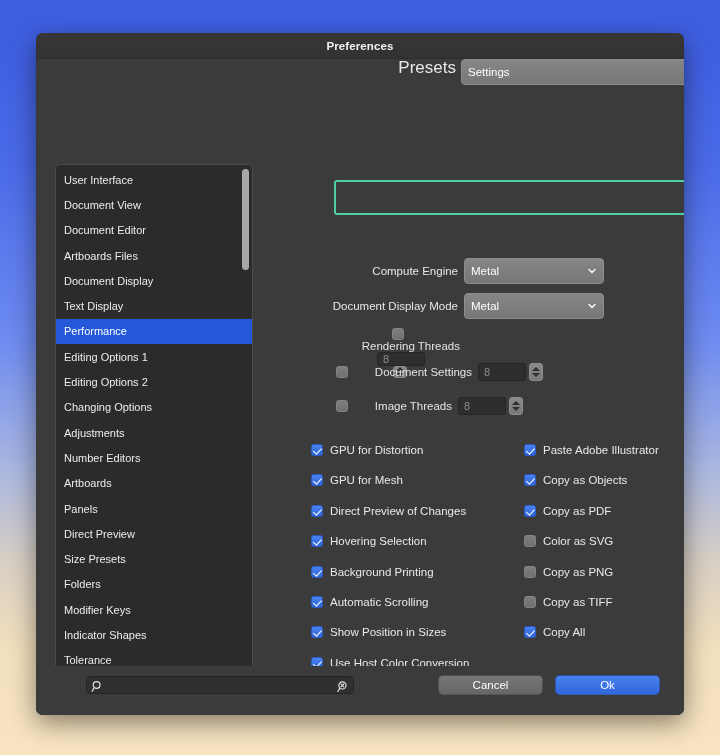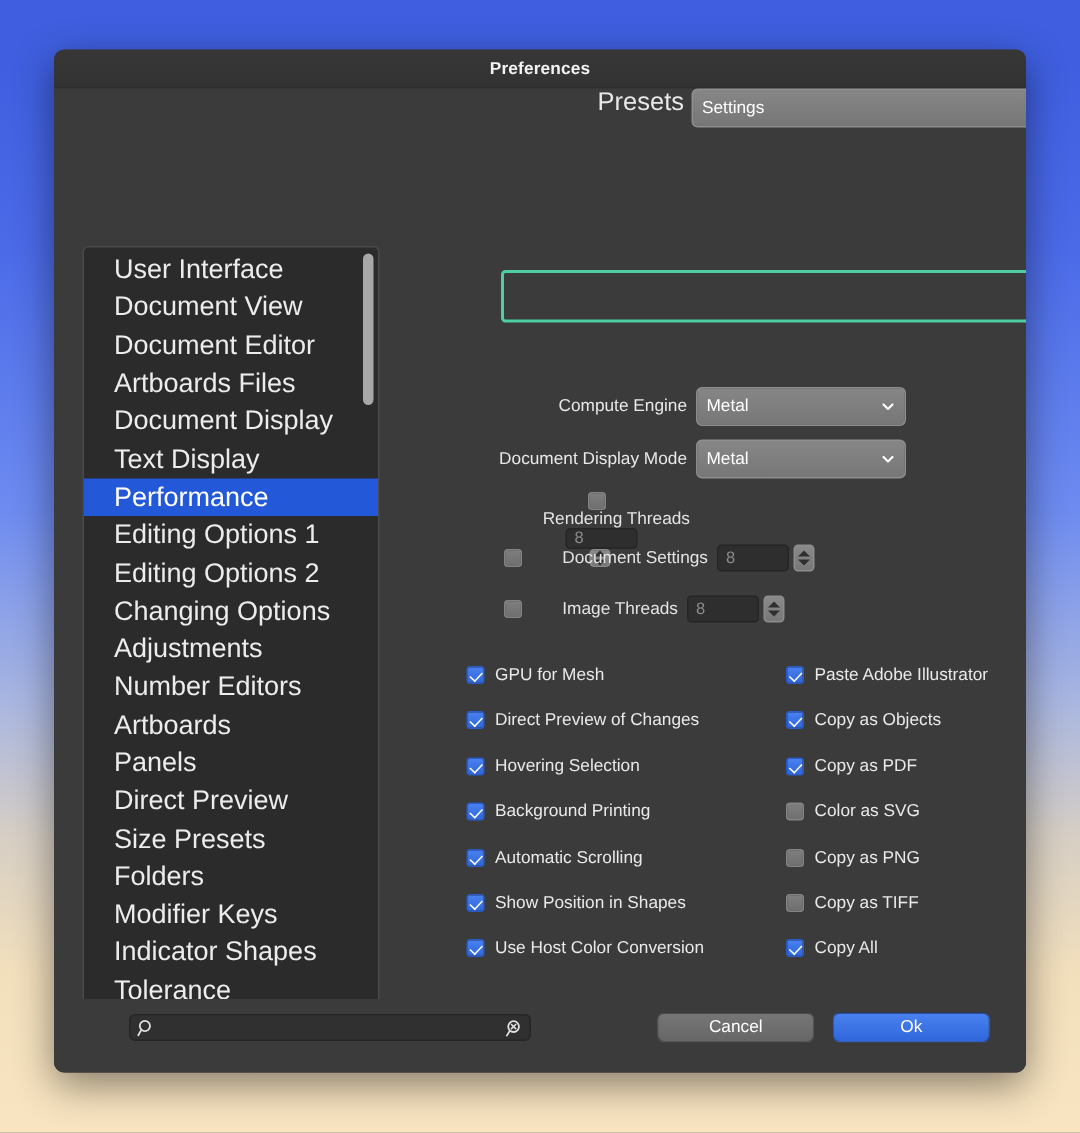--- a/index.html
+++ b/index.html
@@ -236,23 +236,23 @@
     background: #2b2b2b;
     border: 1px solid #4a4a4a;
     border-radius: 4px;
     overflow: hidden;
   }
   .sidebar-list { padding-top: 2px; }
   .side-item {
     height: 25.3px;
     display: flex;
     align-items: center;
-    padding-left: 20px;
+    padding-left: 8px;
     color: #ececec;
-    font-size: 18px;
+    font-size: 11px;
   }
   .side-item.active {
     background: #2358d8;
     color: #ffffff;
   }
   .scroll-track {
     position: absolute;
     right: 3px;
     top: 2px;
     width: 8px;
@@ -399,41 +399,45 @@
       <span class="numfield">8</span>
       <span class="stepper">
         <span class="tri up"></span>
         <span class="tri down"></span>
       </span>
     </div>
 
     <div class="opt-col col-left" id="col-left">
         <div class="opt-item">
           <span class="cb on"></span>
+          <span class="opt-label">GPU for Distortion</span>
+        </div>
+        <div class="opt-item">
+          <span class="cb on"></span>
           <span class="opt-label">GPU for Mesh</span>
         </div>
         <div class="opt-item">
           <span class="cb on"></span>
           <span class="opt-label">Direct Preview of Changes</span>
         </div>
         <div class="opt-item">
           <span class="cb on"></span>
           <span class="opt-label">Hovering Selection</span>
         </div>
         <div class="opt-item">
           <span class="cb on"></span>
           <span class="opt-label">Background Printing</span>
         </div>
         <div class="opt-item">
           <span class="cb on"></span>
           <span class="opt-label">Automatic Scrolling</span>
         </div>
         <div class="opt-item">
           <span class="cb on"></span>
-          <span class="opt-label">Show Position in Shapes</span>
+          <span class="opt-label">Show Position in Sizes</span>
         </div>
         <div class="opt-item">
           <span class="cb on"></span>
           <span class="opt-label">Use Host Color Conversion</span>
         </div>
       </div>
     <div class="opt-col col-right" id="col-right">
         <div class="opt-item">
           <span class="cb on"></span>
           <span class="opt-label">Paste Adobe Illustrator</span>

